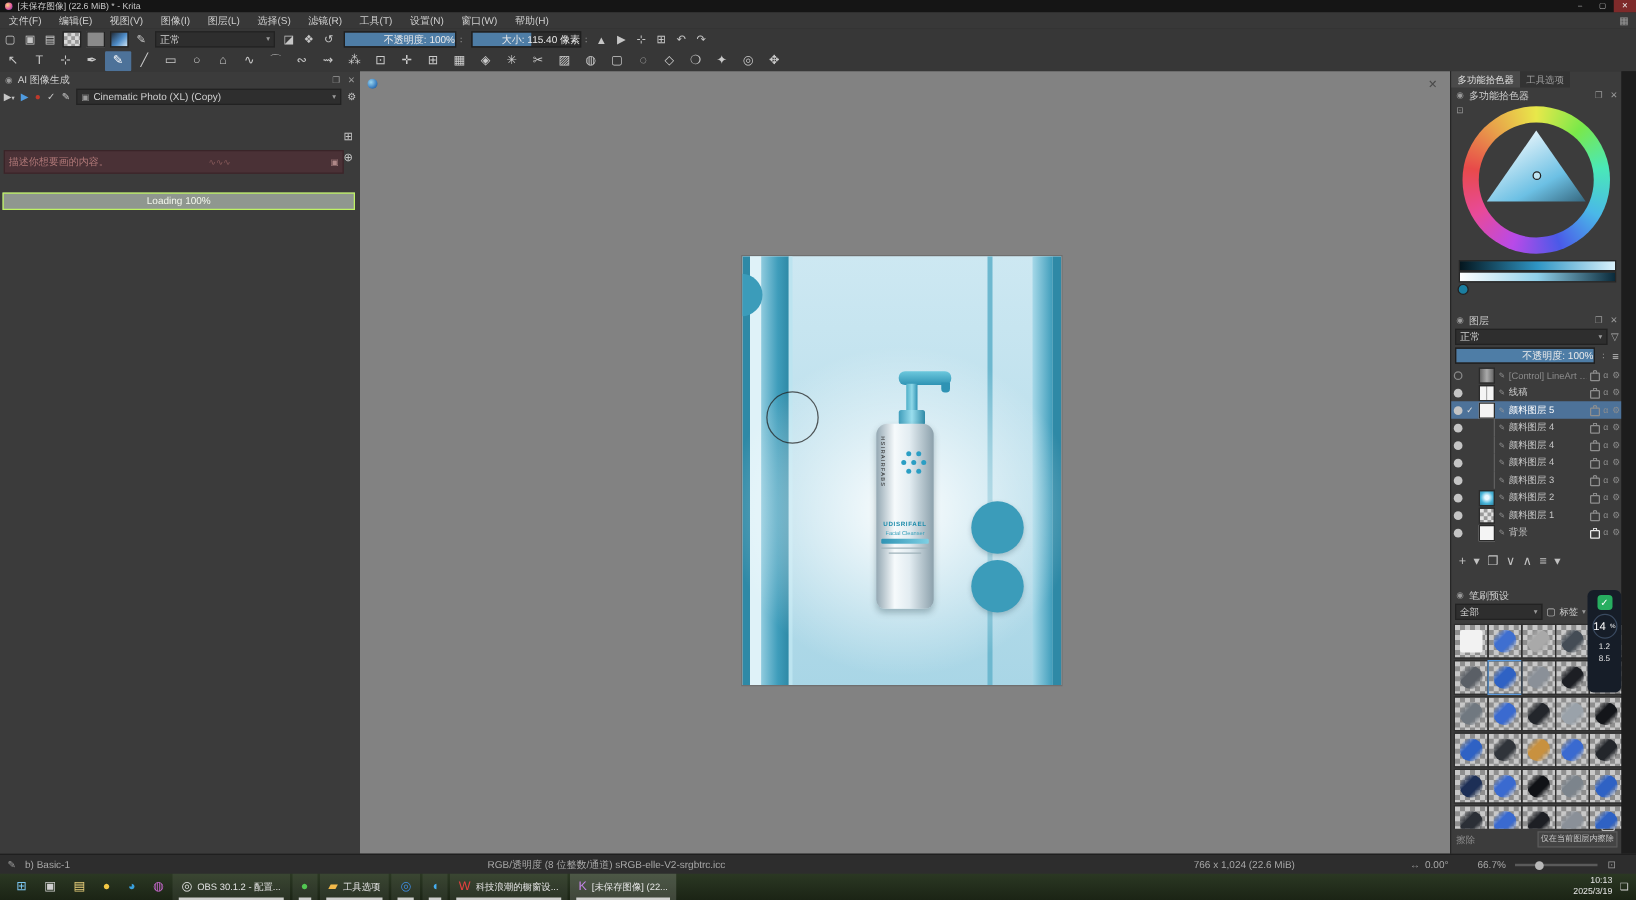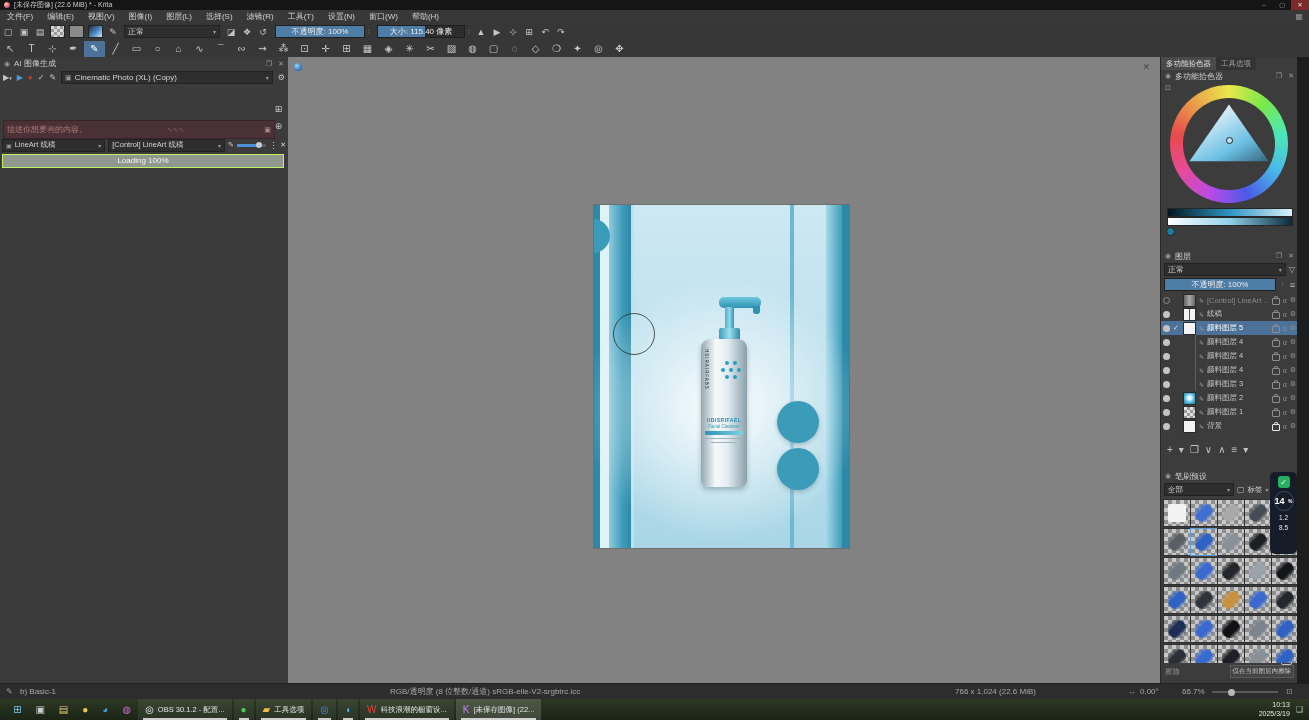--- a/index.html
+++ b/index.html
@@ -29,21 +29,21 @@
   .swatch{width:13px;height:11px;margin:0 2px;border:1px solid #232323;flex:0 0 auto}
   .swatch.checker{background:repeating-conic-gradient(#9a9a9a 0 25%,#d8d8d8 0 50%) 0 0/6px 6px}
   .swatch.gray{background:#8a8a8a}
   .swatch.grad{background:linear-gradient(135deg,#202b38,#4e8cc8 55%,#cfe6f6)}
   .dropdown{height:11px;background:#2e2e2e;border:1px solid #222;display:flex;align-items:center;
             font-size:8px;color:#d2d2d2;padding:0 3px;gap:3px}
   .dropdown .caret{margin-left:auto;font-size:6px;color:#9a9a9a}
   .kslider{position:relative;height:11px;background:#2c2c2c;border:1px solid #1f1f1f;
            font-size:8px;color:#eaeaea;overflow:hidden;flex:0 0 auto}
   .kslider .fill{position:absolute;left:0;top:0;bottom:0;background:#4e7da6}
-  .kslider span{position:relative;display:block;text-align:center;line-height:11px;white-space:nowrap}
+  .kslider span{position:relative;display:block;text-align:right;line-height:11px;white-space:nowrap}
   .spin{font-size:7px;color:#9a9a9a;width:8px;text-align:center}
   .tool{width:21px;text-align:center;font-size:10px;color:#cacaca;line-height:16px}
   .tool.active{background:#4d7299;color:#fff;border-radius:1px}
   
   #ai-docker{position:absolute;left:0;top:57px;width:288px;bottom:37px;background:#3b3b3b;
              border-right:1px solid #262626;font-size:8px}
   .dk-head{display:flex;align-items:center;height:13px;padding:0 4px;gap:4px;color:#cfcfcf}
   .dk-head .dk-ic{font-size:7px;color:#9a9a9a}
   .dk-head .dk-btn{margin-left:2px;font-size:7px;color:#9a9a9a}
   .dk-head .sp{margin-left:auto}
@@ -174,21 +174,21 @@
   .bcell.sel{outline:1px solid #5a9ade;outline-offset:-1px}
   .bfooter{display:flex;align-items:center;padding:2px 4px;gap:4px}
   .bfooter .fl{color:#8f8f8f;font-size:7.5px}
   .bfooter .fr{margin-left:auto;border:1px solid #5a5a5a;background:#444;color:#c8c8c8;
       font-size:6.5px;padding:1px 2px;white-space:nowrap}
   
   #overlay{position:absolute;left:1270px;top:472px;width:27px;height:78px;background:#161d28;
      border-radius:5px;display:flex;flex-direction:column;align-items:center;padding-top:4px;gap:3px;z-index:5}
   #overlay .shield{width:12px;height:12px;border-radius:3px;background:#27ae60;color:#fff;font-size:8px;
      display:flex;align-items:center;justify-content:center}
-  #overlay .big{font-size:9px;font-weight:bold;color:#fff;border:1px solid #3a4a60;border-radius:50%;
+  #overlay .big{font-size:9px;font-weight:normal;color:#fff;border:1px solid #3a4a60;border-radius:50%;
      width:18px;height:18px;display:flex;align-items:center;justify-content:space-between}
   #overlay .big small{font-size:5px}
   #overlay .st{font-size:6.5px;color:#a8c4e0}
   #overlay .st b{color:#e8e8e8;font-weight:normal}
   
   #statusbar{position:absolute;left:0;right:0;top:683px;height:16px;background:#2d2d2d;
      border-top:1px solid #1f1f1f;font-size:8px;color:#a8a8a8}
   #statusbar .sb{position:absolute;top:0;line-height:16px;white-space:nowrap}
   .zoom-track{position:absolute;top:7px;left:1212px;width:66px;height:2px;background:#5a5a5a}
   .zoom-handle{position:absolute;top:4.5px;left:1228px;width:7px;height:7px;border-radius:50%;background:#b8b8b8}
@@ -283,38 +283,20 @@
     </div>
     <span class="ic">⚙</span>
   </div>
   <span class="side-ic" style="top:47px">⊞</span>
   <div id="ai-neg">
     <span>描述你想要画的内容。</span>
     <span class="squig">∿∿∿</span>
     <span class="box-ic">▣</span>
   </div>
   <span class="side-ic" style="top:64px">⊕</span>
-  <div id="ai-ctrl">
-    <div class="dropdown" style="width:98px">
-      <span style="font-size:6px;color:#9a9a9a">▣</span>
-      <span>LineArt 线稿</span>
-      <span class="caret">▾</span>
-    </div>
-    <div class="dropdown" style="width:112px">
-      <span>[Control] LineArt 线稿</span>
-      <span class="caret">▾</span>
-    </div>
-    <span class="ic" style="font-size:7px">✎</span>
-    <div class="mini-slider">
-        <i class="pf"></i>
-        <i class="ph"></i>
-      </div>
-    <span class="ic" style="font-size:8px">⋮</span>
-    <span class="ic" style="font-size:7px">✕</span>
-  </div>
   <div id="ai-loading">Loading 100%</div>
 </div>
 
 <div id="canvas">
   <div id="canvas-tab">
     <span class="tab-ic"></span>
     <span class="cls">✕</span>
   </div>
   <div id="product">
     <i class="vbar vb1"></i>

